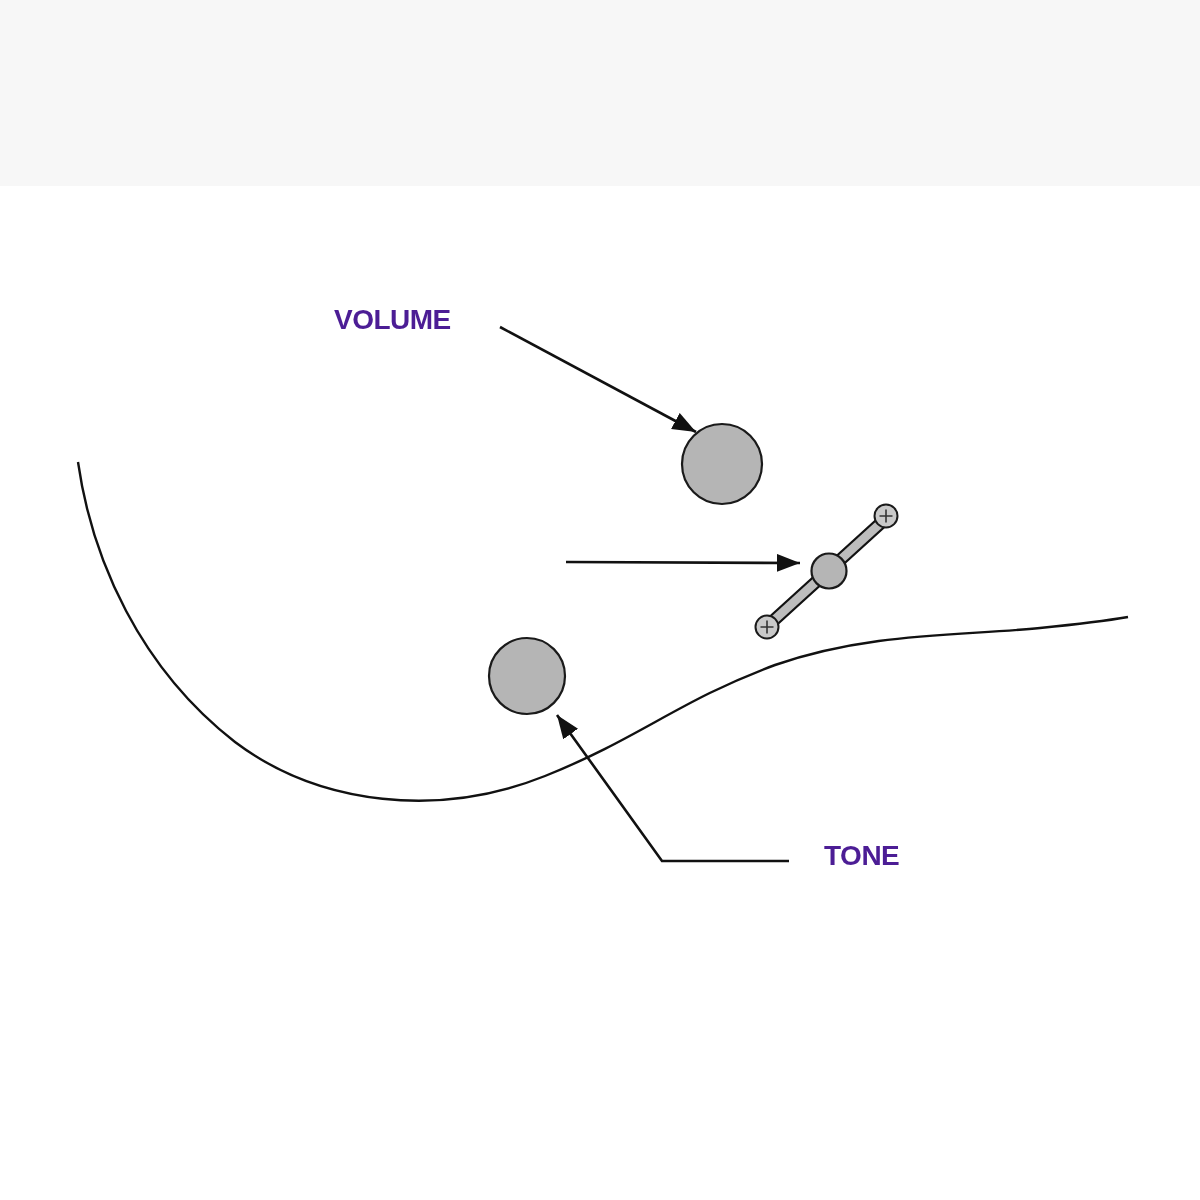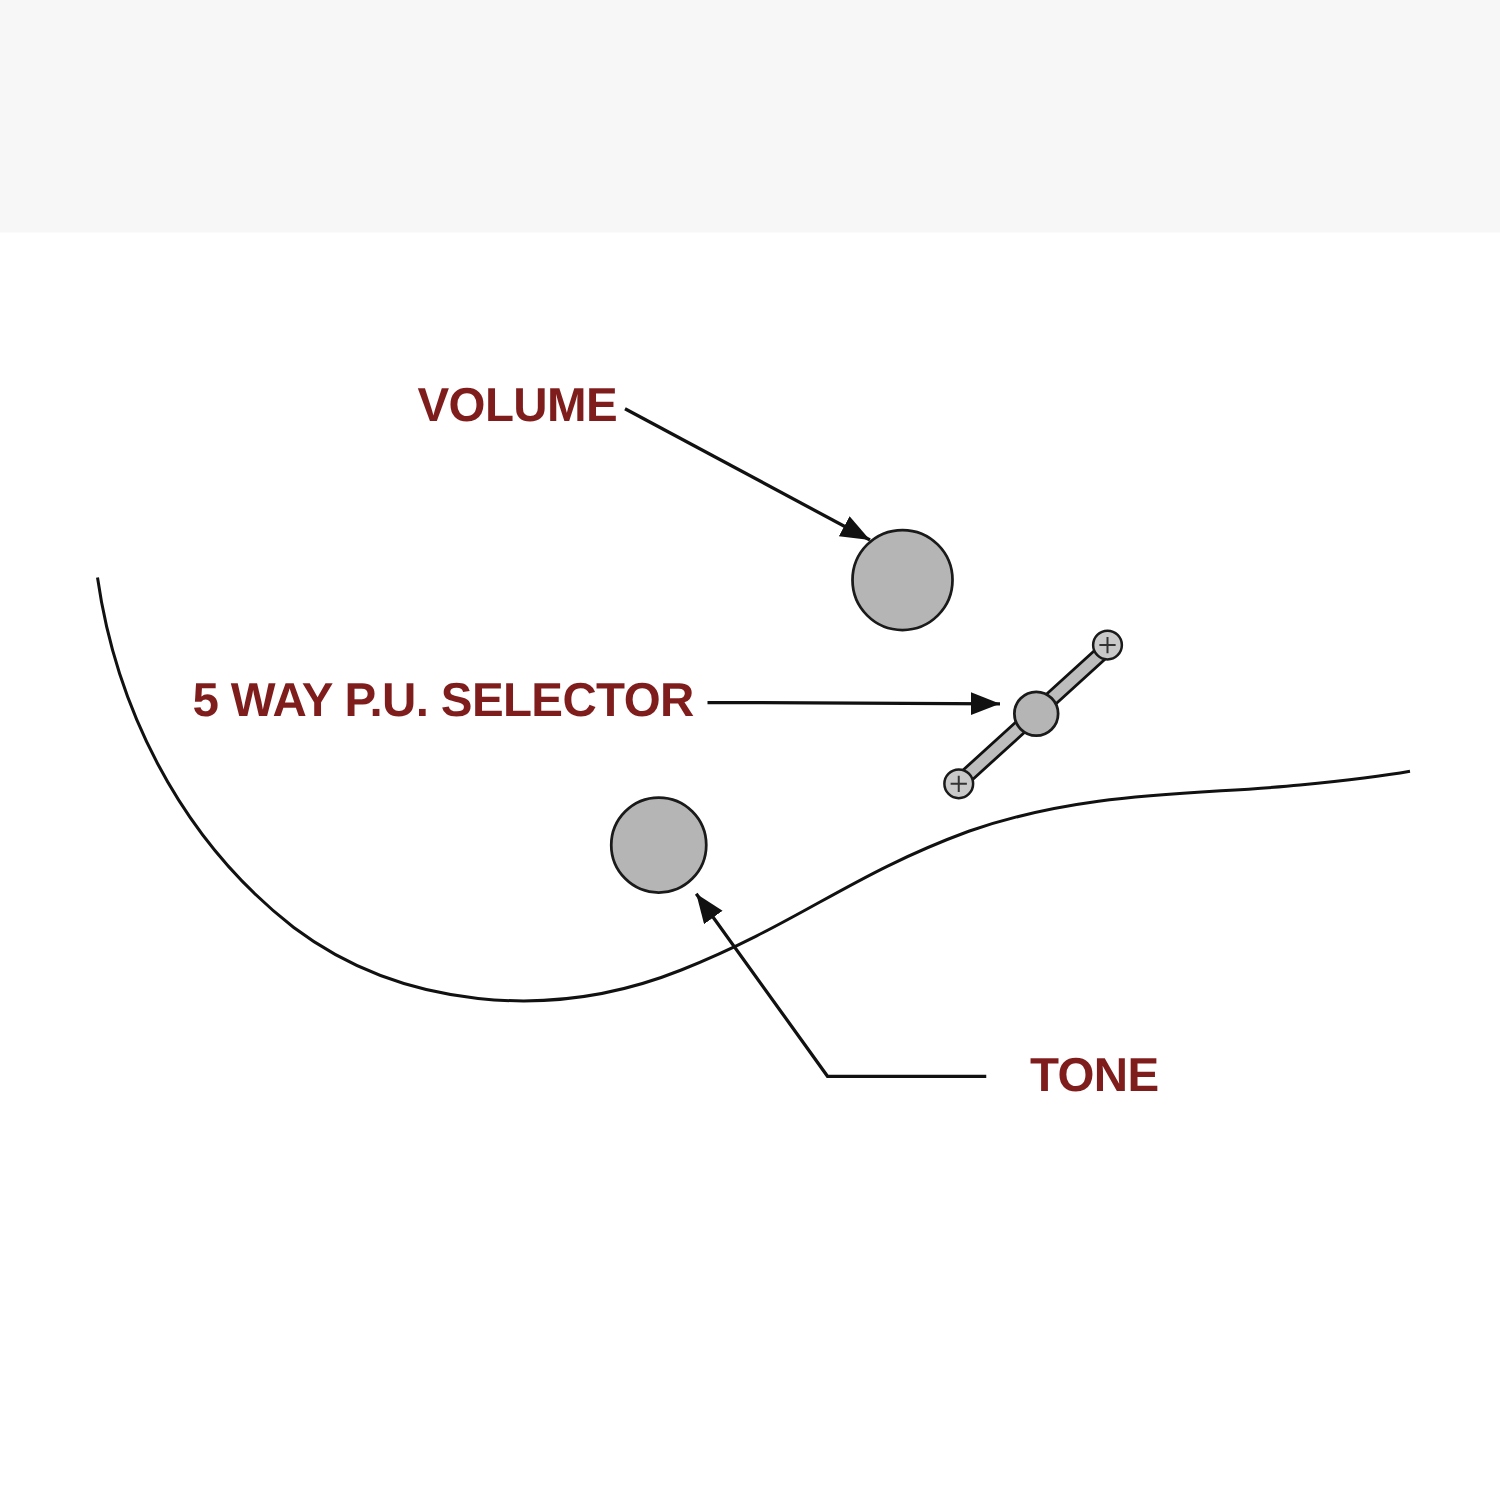--- a/index.html
+++ b/index.html
@@ -17,23 +17,23 @@
   }
   .stage svg {
     position: absolute;
     left: 0;
     top: 0;
   }
   .label {
     position: absolute;
     font-family: "Liberation Sans", sans-serif;
     font-weight: 700;
-    font-size: 38px;
+    font-size: 28px;
     letter-spacing: -0.5px;
-    color: #7f1d1d;
+    color: #4c1d95;
     white-space: nowrap;
     line-height: 1;
   }
   .contour {
     fill: none;
     stroke: #111111;
     stroke-width: 2.4;
   }
   .pointer {
     fill: none;
@@ -104,17 +104,16 @@
 
       <circle class="screw" cx="767" cy="627" r="11.5" fill="#c9c9c9"></circle>
       <path class="screw-cross" d="M 760.5 627 H 773.5 M 767 620.5 V 633.5"></path>
 
       <circle class="knob" cx="829" cy="571" r="17.5" fill="#b5b5b5"></circle>
     </g>
   </svg>
 
   <div class="label" style="left:334px; top:306px;">VOLUME</div>
 
-  <div class="label" style="left:154px; top:542px;">5 WAY P.U. SELECTOR</div>
 
   <div class="label" style="left:824px; top:842px;">TONE</div>
 
 </div>
 
 </body></html>

